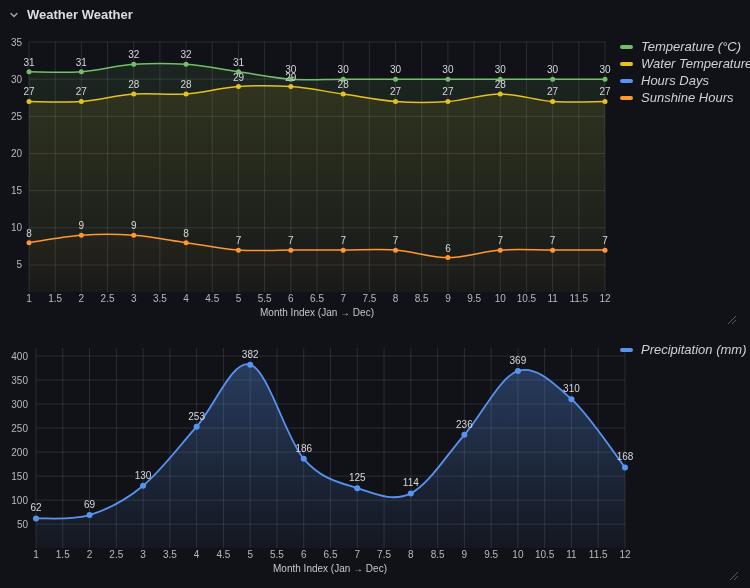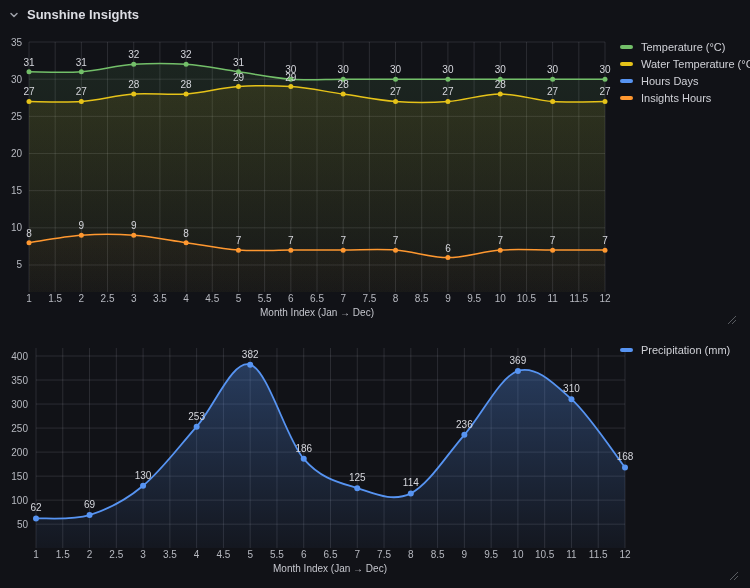--- a/index.html
+++ b/index.html
@@ -12,35 +12,35 @@
   #chart2-svg{top:336px;}
   svg text{font-family:"Liberation Sans",sans-serif;}
   .tick{fill:#b7b9c0;font-size:10px;}
   .dlabel{fill:#d6d7dd;font-size:10px;}
   .axis-title{fill:#c6c7ce;font-size:10px;}
   .legend{position:absolute;display:flex;flex-direction:column;}
   #legend1{left:620px;top:38px;}
   #legend2{left:620px;top:341px;}
   .legend-item{display:flex;align-items:center;height:17px;gap:8px;cursor:pointer;white-space:nowrap;}
   .dash{width:13px;height:4px;border-radius:2px;flex:0 0 auto;}
-  .ltext{font-size:11px;color:#d0d1d7;}
+  .ltext{font-size:13px;color:#d0d1d7;font-style:italic;}
   .resize-handle{position:absolute;width:12px;height:12px;cursor:nwse-resize;}
   #handle1{left:726px;top:312px;}
   #handle2{left:728px;top:568px;}
 </style>
 </head>
 <body>
 
 <div class="canvas">
 
   <div class="row-header">
     <svg width="12" height="12" viewBox="0 0 12 12">
       <path d="M3 4.5 L6 7.5 L9 4.5" fill="none" stroke="#9da0a8" stroke-width="1.5" stroke-linecap="round" stroke-linejoin="round"></path>
     </svg>
-    <span class="row-title">Sunshine Insights</span>
+    <span class="row-title">Weather Weather</span>
   </div>
 
   <svg id="chart1-svg" class="chart-svg" width="750" height="298">
       <defs>
         <linearGradient id="g0-0" gradientUnits="userSpaceOnUse" x1="0" y1="12" x2="0" y2="262">
           <stop offset="0" stop-color="#73BF69" stop-opacity="0.12"></stop>
           <stop offset="1" stop-color="#73BF69" stop-opacity="0.015"></stop>
         </linearGradient>
         <linearGradient id="g0-1" gradientUnits="userSpaceOnUse" x1="0" y1="12" x2="0" y2="262">
           <stop offset="0" stop-color="#E6C319" stop-opacity="0.12"></stop>
@@ -199,21 +199,21 @@
       <div class="legend-item">
         <span class="dash" style="background: rgb(230, 195, 25);"></span>
         <span class="ltext">Water Temperature (°C)</span>
       </div>
       <div class="legend-item">
         <span class="dash" style="background: rgb(87, 148, 242);"></span>
         <span class="ltext">Hours Days</span>
       </div>
       <div class="legend-item">
         <span class="dash" style="background: rgb(255, 152, 48);"></span>
-        <span class="ltext">Insights Hours</span>
+        <span class="ltext">Sunshine Hours</span>
       </div>
     </div>
   <div id="handle1" class="resize-handle">
     <svg width="12" height="12" viewBox="0 0 12 12">
       <path d="M2 10 L10 2 M6 10 L10 6" stroke="#585b60" stroke-width="1" fill="none"></path>
     </svg>
   </div>
 
   <svg id="chart2-svg" class="chart-svg" width="750" height="252">
       <defs>

